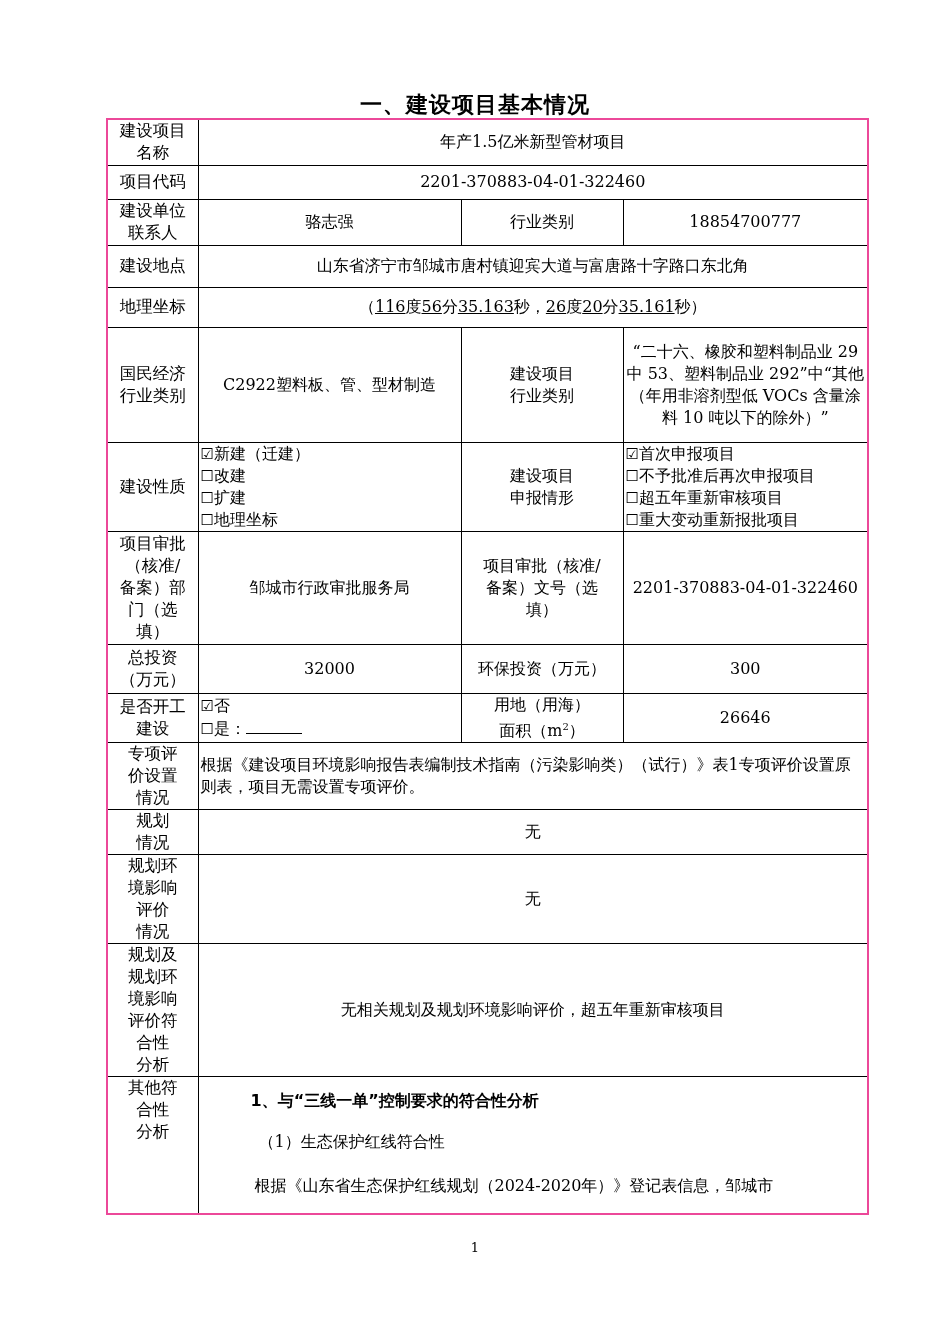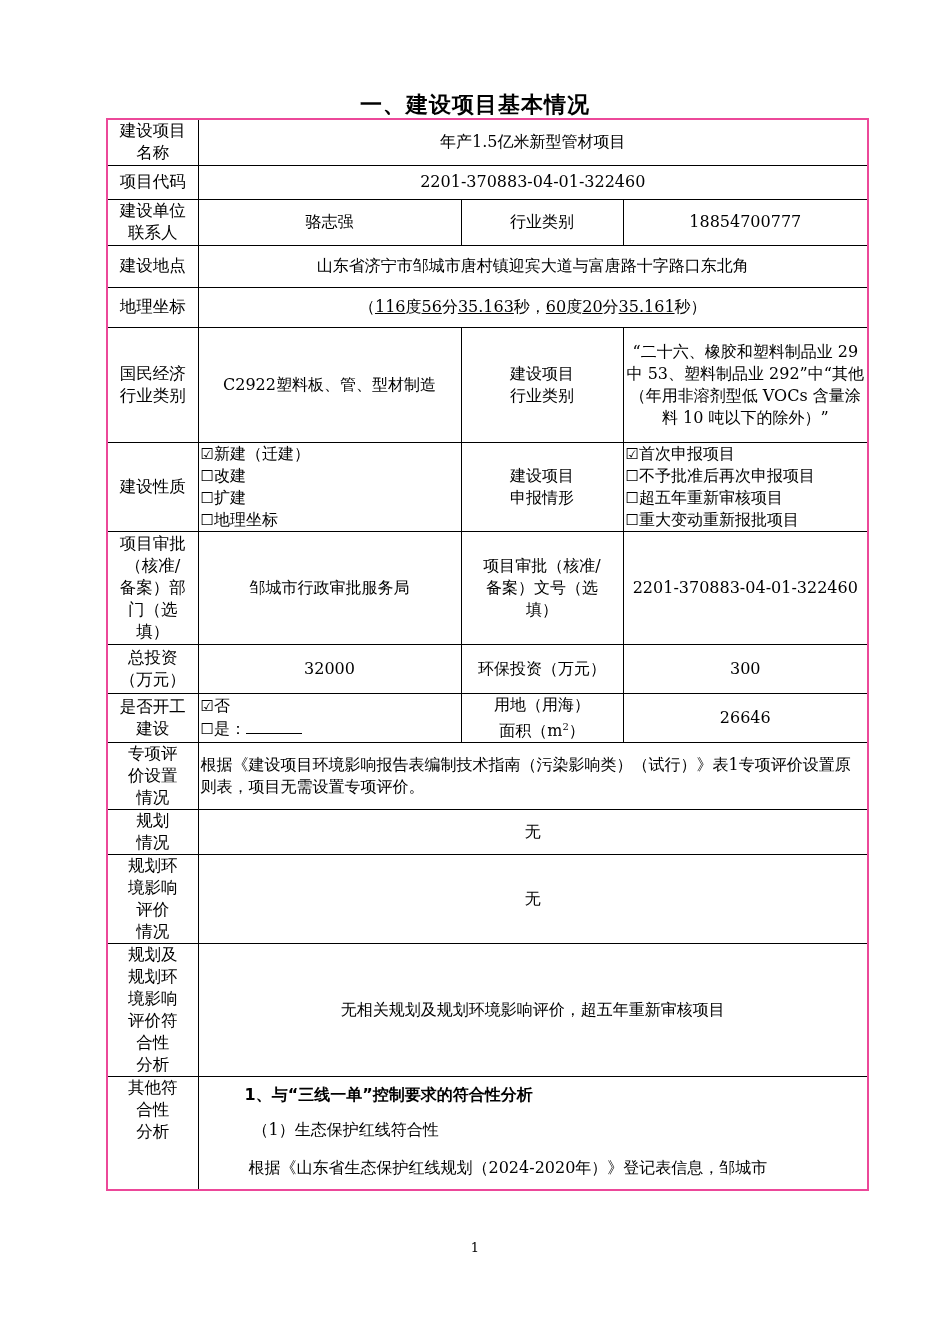--- a/index.html
+++ b/index.html
@@ -8,21 +8,21 @@
   table.main { position: absolute; left: 106px; top: 118px; width: 761px; border-collapse: collapse; table-layout: fixed; font-size: 16px; }
   table.main td { border: 1px solid #000; padding: 0 2px; text-align: center; vertical-align: middle; line-height: 22px; overflow: hidden; }
   table.main { border: 2px solid #ec4899; }
   td.lbl { font-size: 16.5px; }
   td.left { text-align: left !important; margin-left: 17px; }
   td.justify { text-align: center; }
   .u { text-decoration: underline; }
   .cb { font-family: "DejaVu Sans", sans-serif; font-size: 15px; }
   .sect { font-weight: bold; font-family: "DejaVu Sans", sans-serif; }
   .other-cell { vertical-align: top !important; text-align: left !important; padding-left: 12px !important; }
-  .other-cell p { margin: 4px; line-height: 34px; }
+  .other-cell p { margin: 10px; line-height: 34px; }
   .pagenum { position: absolute; left: 0; width: 950px; top: 1240px; text-align: center; font-size: 13px; }
   .blank { display: inline-block; width: 56px; border-bottom: 1px solid #000; height: 16px; vertical-align: baseline; }
   sup { font-size: 10px; }
 </style>
 </head>
 <body>
 
 <div class="title">一、建设项目基本情况</div>
 
 <table class="main">
@@ -46,21 +46,21 @@
     <td>骆志强</td>
     <td>行业类别</td>
     <td>18854700777</td>
   </tr>
   <tr style="height:42px">
     <td class="lbl">建设地点</td>
     <td colspan="3">山东省济宁市邹城市唐村镇迎宾大道与富唐路十字路口东北角</td>
   </tr>
   <tr style="height:40px">
     <td class="lbl">地理坐标</td>
-    <td colspan="3"><span>（</span><span class="u">116</span><span>度</span><span class="u">56</span><span>分</span><span class="u">35.163</span><span>秒</span><span>，</span><span class="u">60</span><span>度</span><span class="u">20</span><span>分</span><span class="u">35.161</span><span>秒</span><span>）</span></td>
+    <td colspan="3"><span>（</span><span class="u">116</span><span>度</span><span class="u">56</span><span>分</span><span class="u">35.163</span><span>秒</span><span>，</span><span class="u">26</span><span>度</span><span class="u">20</span><span>分</span><span class="u">35.161</span><span>秒</span><span>）</span></td>
   </tr>
   <tr style="height:115px">
     <td class="lbl">国民经济<br>行业类别</td>
     <td>C2922塑料板、管、型材制造</td>
     <td>建设项目<br>行业类别</td>
     <td class="justify">“二十六、橡胶和塑料制品业 29 中 53、塑料制品业 292”中“其他（年用非溶剂型低 VOCs 含量涂料 10 吨以下的除外）”</td>
   </tr>
   <tr style="height:89px">
     <td class="lbl">建设性质</td>
     <td class="left">

